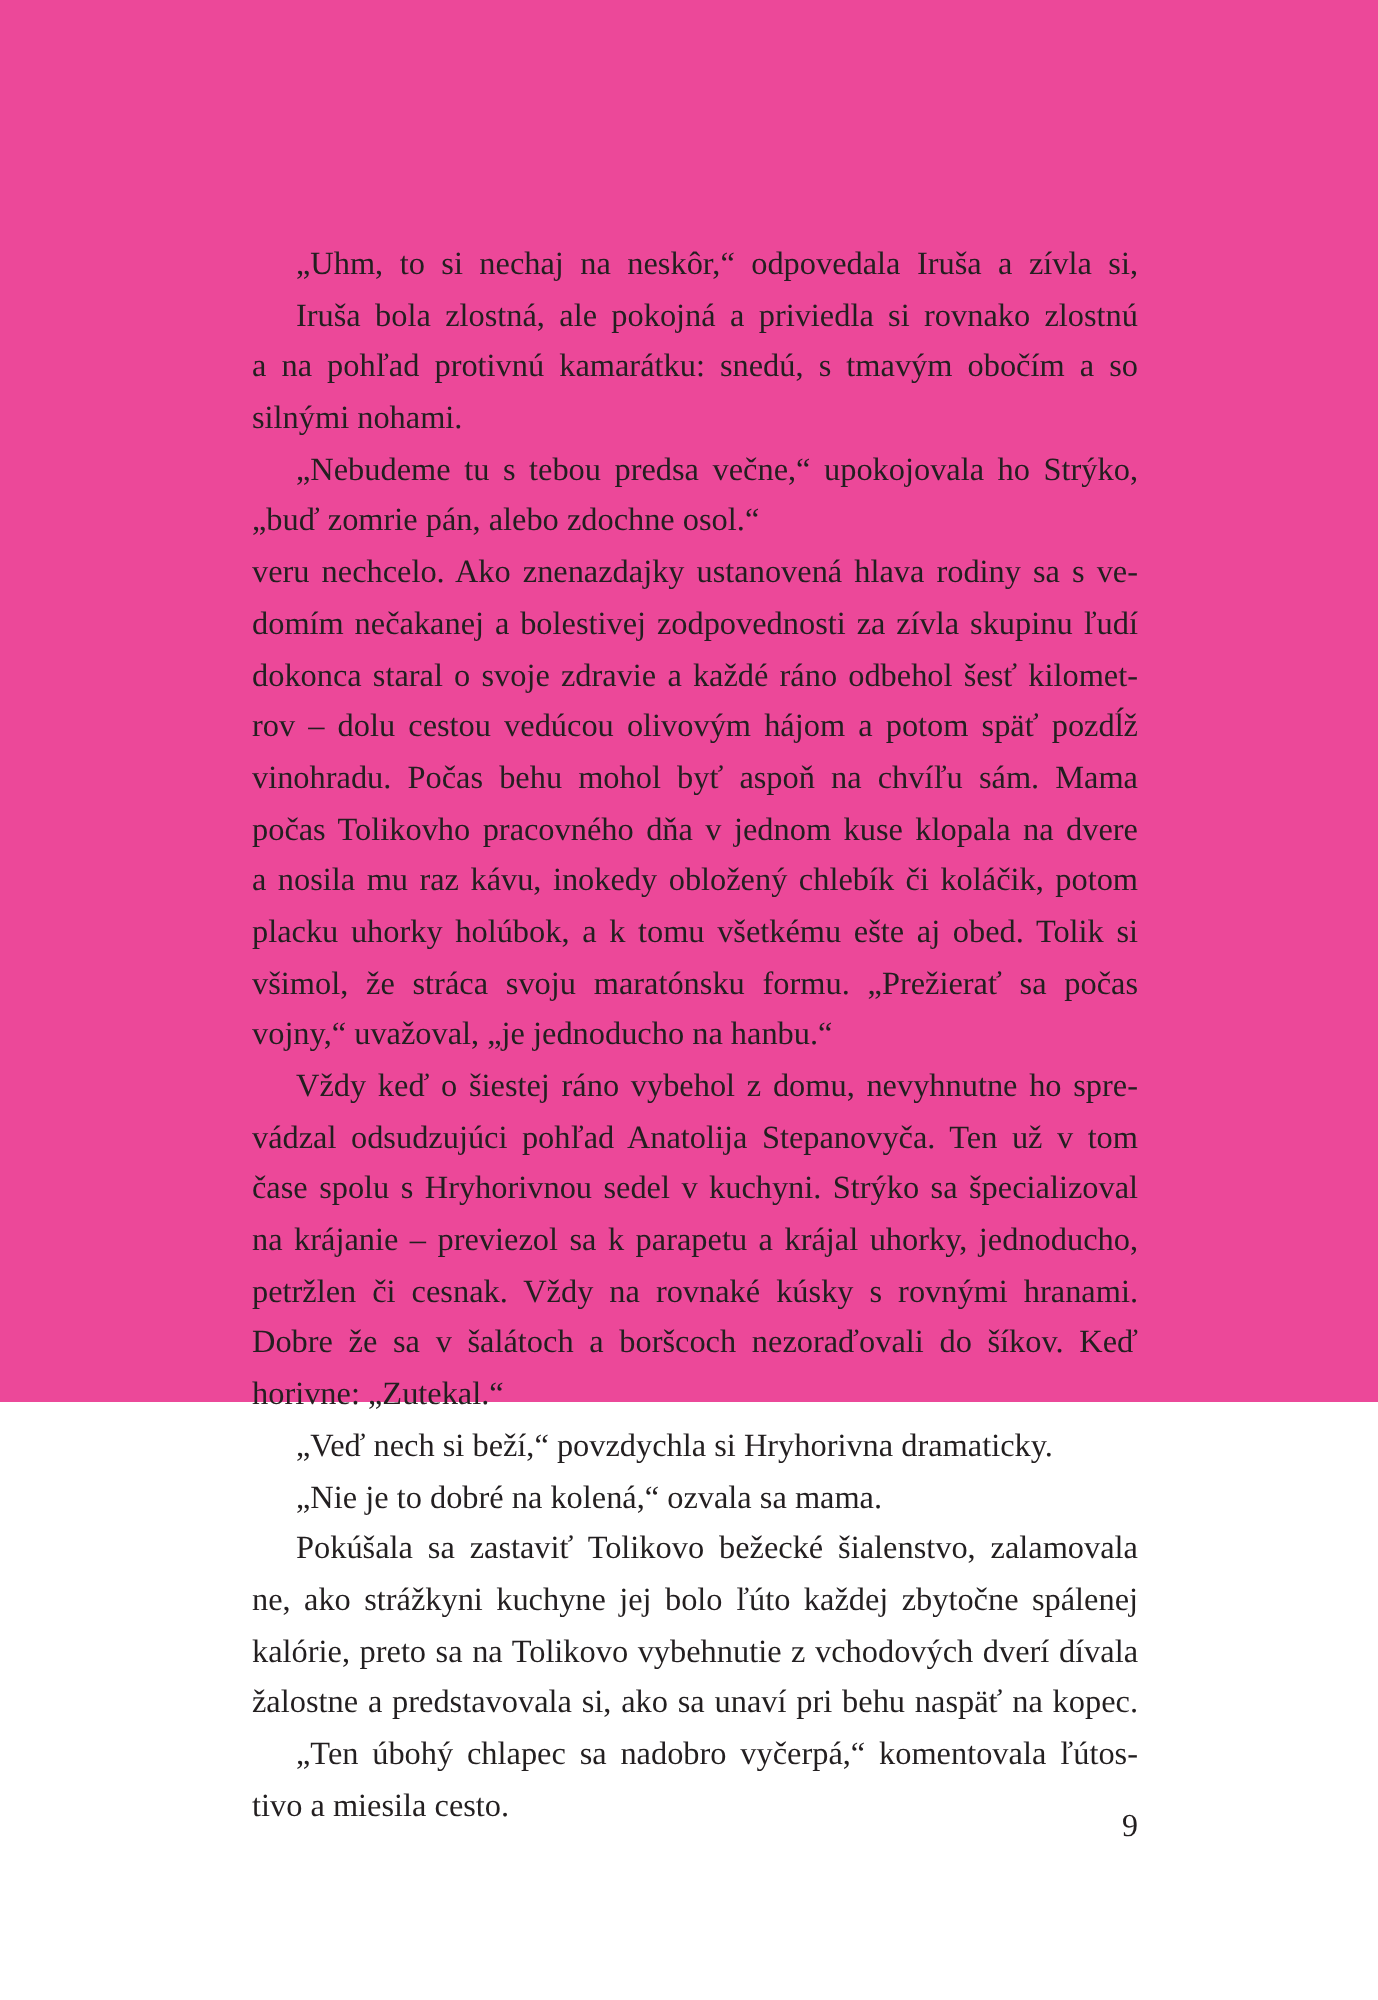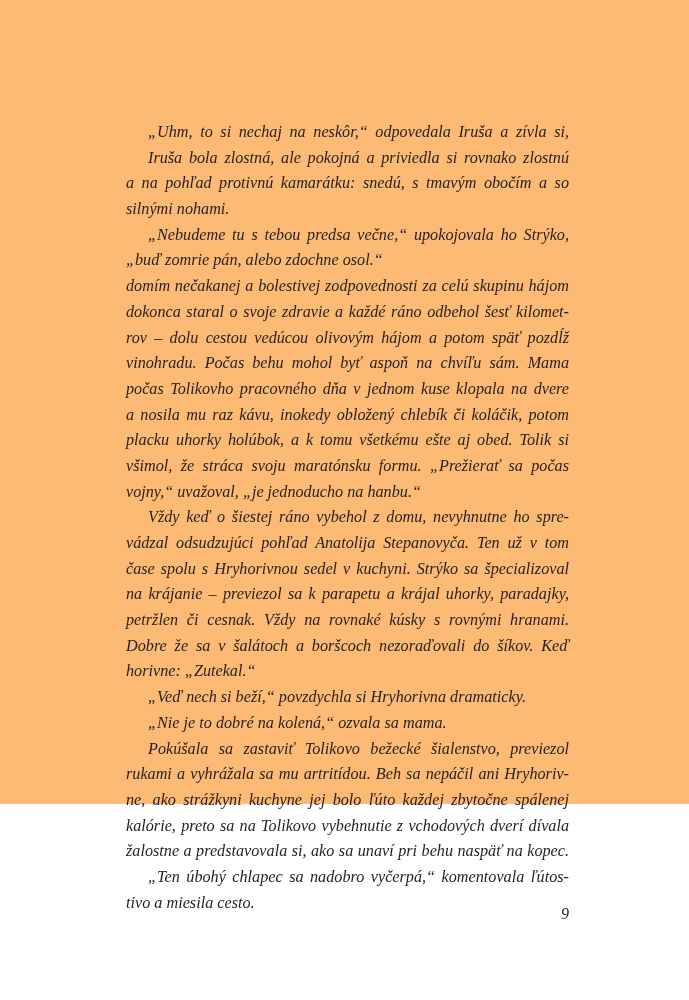--- a/index.html
+++ b/index.html
@@ -12,23 +12,22 @@
       height: 1000px;
       position: relative;
       overflow: hidden;
       font-family: "Liberation Serif", "DejaVu Serif", serif;
       color: #231f20;
     }
     .page {
       position: absolute;
       left: 0; top: 0;
       width: 689px;
-      height: 804px;
-      background: #fdba74;
-      font-style: italic;
+      height: 701px;
+      background: #ec4899;
     }
     .text-block {
       position: absolute;
       left: 126px;
       top: 120px;
       width: 443px;
     }
     .line {
       display: block;
       height: 25.7px;
@@ -59,40 +58,40 @@
 <body>
 
 <div class="page">
   <div class="text-block" id="text-block">
       <span class="line indent">„Uhm, to si nechaj na neskôr,“ odpovedala Iruša a zívla si,</span>
       <span class="line indent">Iruša bola zlostná, ale pokojná a priviedla si rovnako zlostnú</span>
       <span class="line">a na pohľad protivnú kamarátku: snedú, s tmavým obočím a so</span>
       <span class="line last">silnými nohami.</span>
       <span class="line indent">„Nebudeme tu s tebou predsa večne,“ upokojovala ho Strýko,</span>
       <span class="line last">„buď zomrie pán, alebo zdochne osol.“</span>
-      <span class="line">domím nečakanej a bolestivej zodpovednosti za celú skupinu hájom</span>
+      <span class="line">veru nechcelo. Ako znenazdajky ustanovená hlava rodiny sa s ve-</span>
+      <span class="line">domím nečakanej a bolestivej zodpovednosti za zívla skupinu ľudí</span>
       <span class="line">dokonca staral o svoje zdravie a každé ráno odbehol šesť kilomet-</span>
       <span class="line">rov – dolu cestou vedúcou olivovým hájom a potom späť pozdĺž</span>
       <span class="line">vinohradu. Počas behu mohol byť aspoň na chvíľu sám. Mama</span>
       <span class="line">počas Tolikovho pracovného dňa v jednom kuse klopala na dvere</span>
       <span class="line">a nosila mu raz kávu, inokedy obložený chlebík či koláčik, potom</span>
       <span class="line">placku uhorky holúbok, a k tomu všetkému ešte aj obed. Tolik si</span>
       <span class="line">všimol, že stráca svoju maratónsku formu. „Prežierať sa počas</span>
       <span class="line last">vojny,“ uvažoval, „je jednoducho na hanbu.“</span>
       <span class="line indent">Vždy keď o šiestej ráno vybehol z domu, nevyhnutne ho spre-</span>
       <span class="line">vádzal odsudzujúci pohľad Anatolija Stepanovyča. Ten už v tom</span>
       <span class="line">čase spolu s Hryhorivnou sedel v kuchyni. Strýko sa špecializoval</span>
-      <span class="line">na krájanie – previezol sa k parapetu a krájal uhorky, paradajky,</span>
+      <span class="line">na krájanie – previezol sa k parapetu a krájal uhorky, jednoducho,</span>
       <span class="line">petržlen či cesnak. Vždy na rovnaké kúsky s rovnými hranami.</span>
       <span class="line">Dobre že sa v šalátoch a boršcoch nezoraďovali do šíkov. Keď</span>
       <span class="line last">horivne: „Zutekal.“</span>
       <span class="line indent last">„Veď nech si beží,“ povzdychla si Hryhorivna dramaticky.</span>
       <span class="line indent last">„Nie je to dobré na kolená,“ ozvala sa mama.</span>
-      <span class="line indent">Pokúšala sa zastaviť Tolikovo bežecké šialenstvo, previezol</span>
-      <span class="line">rukami a vyhrážala sa mu artritídou. Beh sa nepáčil ani Hryhoriv-</span>
+      <span class="line indent">Pokúšala sa zastaviť Tolikovo bežecké šialenstvo, zalamovala</span>
       <span class="line">ne, ako strážkyni kuchyne jej bolo ľúto každej zbytočne spálenej</span>
       <span class="line">kalórie, preto sa na Tolikovo vybehnutie z vchodových dverí dívala</span>
       <span class="line">žalostne a predstavovala si, ako sa unaví pri behu naspäť na kopec.</span>
       <span class="line indent">„Ten úbohý chlapec sa nadobro vyčerpá,“ komentovala ľútos-</span>
       <span class="line last">tivo a miesila cesto.</span>
     </div>
   <div class="page-number">9</div>
 </div>
 
 </body></html>

